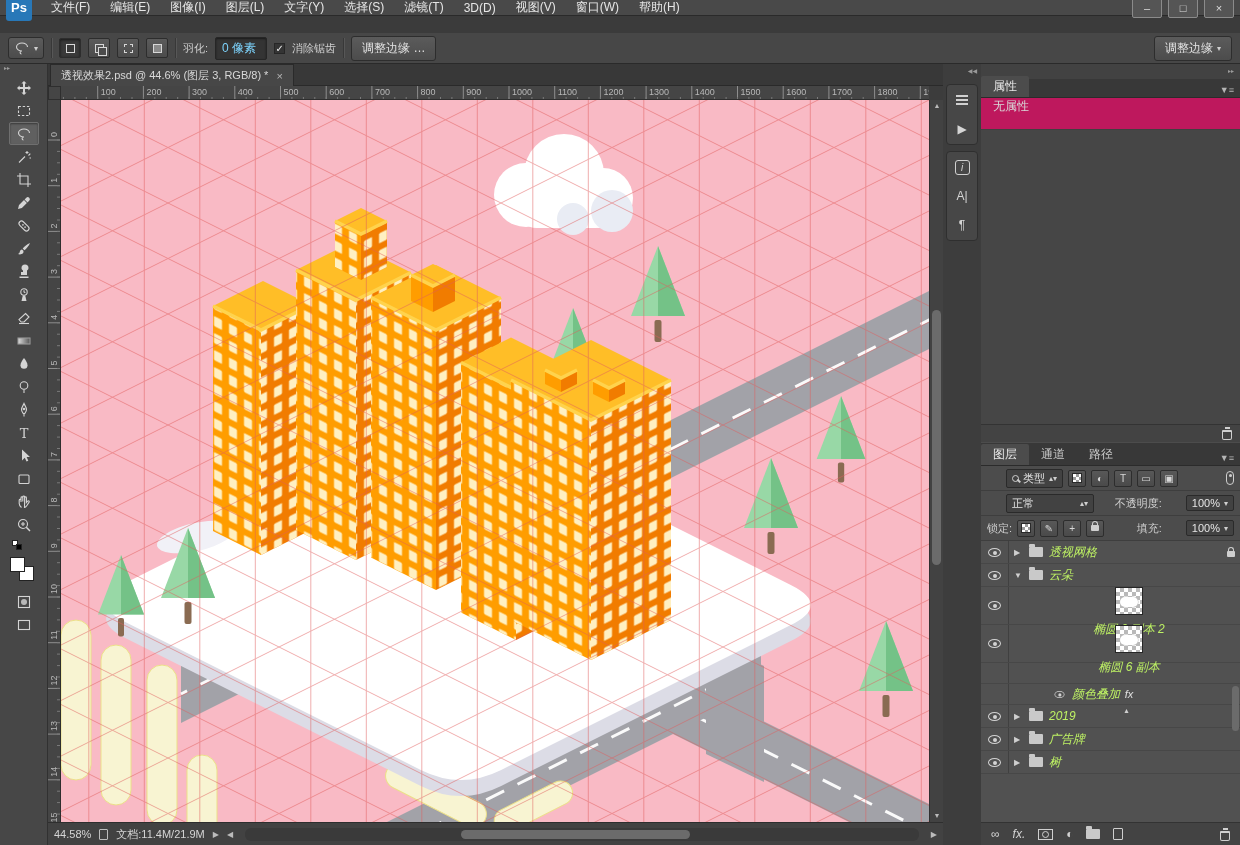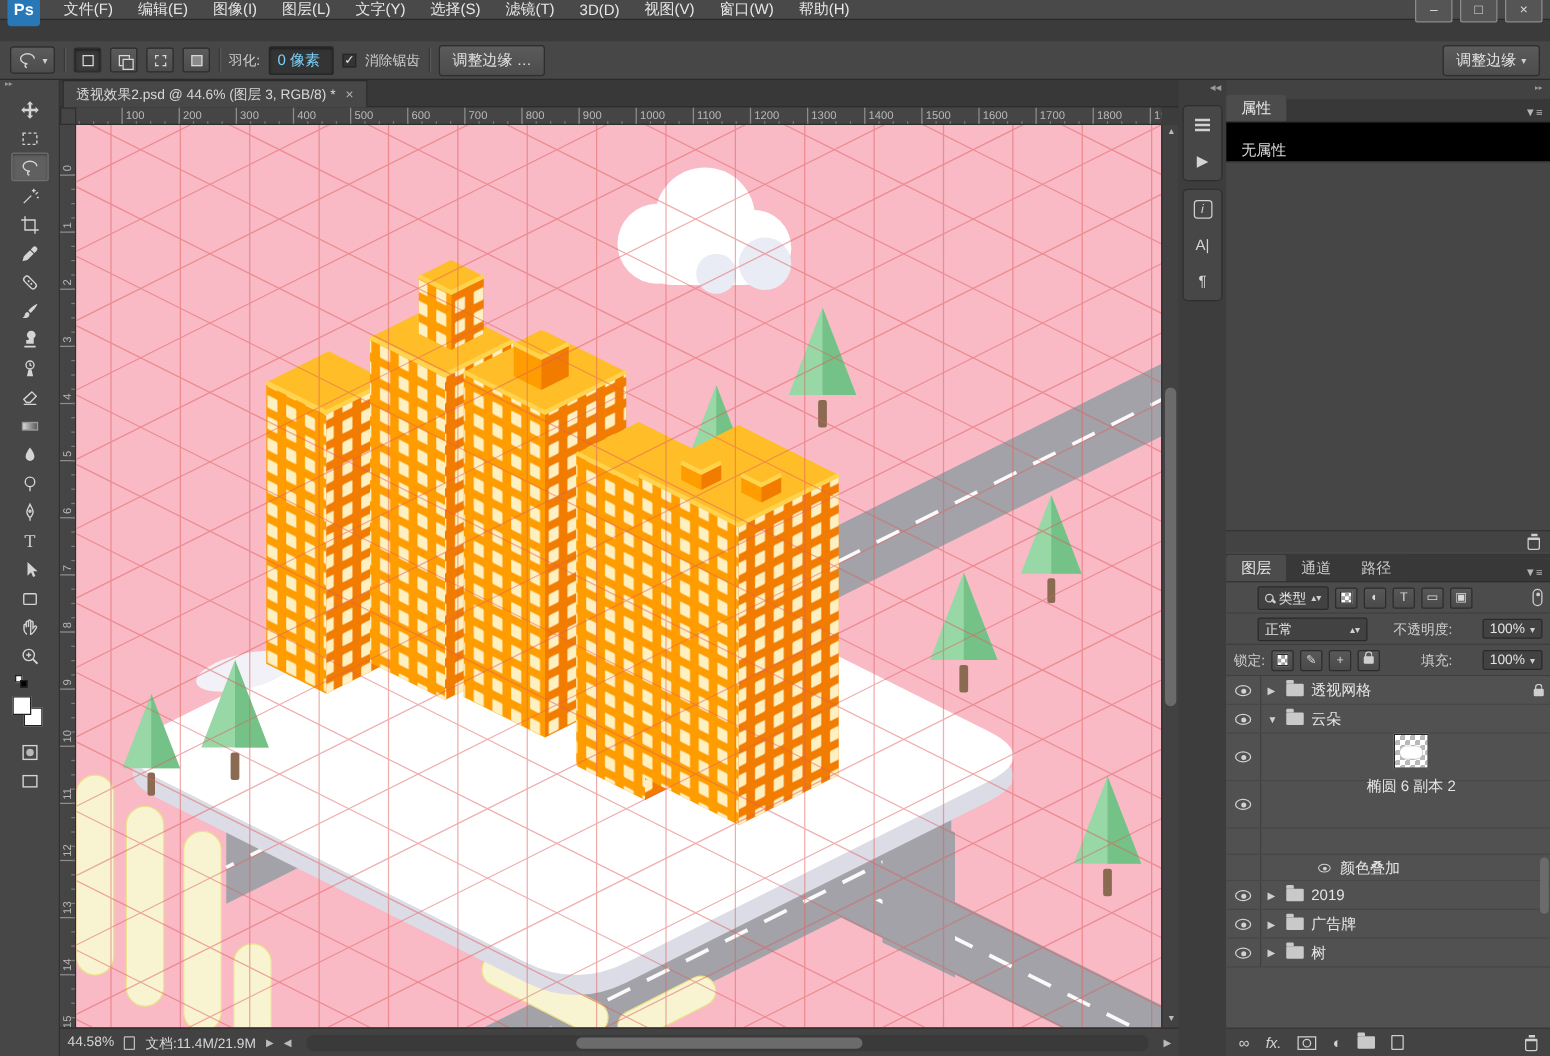--- a/index.html
+++ b/index.html
@@ -79,21 +79,21 @@
   .icirc{width:15px;height:15px;border:1px solid #d0d0d0;border-radius:3px;display:flex;align-items:center;
     justify-content:center;font-size:10px;font-style:italic;}
   
   #panels{position:absolute;left:981px;top:64px;width:259px;height:781px;background:#424242;}
   #dockhead{position:absolute;left:0;top:0;width:259px;height:15px;font-size:6px;color:#9a9a9a;text-align:right;padding:3px 6px 0 0;}
   .ptabs{display:flex;background:#383838;height:19px;border-bottom:1px solid #2b2b2b;align-items:flex-end;}
   .ptab{padding:2px 12px;font-size:12px;color:#c9c9c9;background:#383838;}
   .ptab.active{background:#4c4c4c;color:#e8e8e8;border-radius:2px 2px 0 0;}
   .pmenu{margin-left:auto;color:#b5b5b5;font-size:9px;padding:0 6px 2px;}
   #proppanel{position:absolute;left:0;top:15px;width:259px;height:364px;background:#4c4c4c;}
-  #propempty{height:32px;background:#000000;border-bottom:1px solid #404040;display:flex;align-items:flex-end;padding:0 12px;color:#d9d9d9;}
+  #propempty{height:32px;background:#be185d;border-bottom:1px solid #404040;display:flex;align-items:flex-start;padding:0 12px;color:#d9d9d9;}
   #propbody{height:294px;background:#464646;}
   .pfoot{height:18px;background:#434343;border-top:1px solid #333;display:flex;align-items:center;justify-content:flex-end;padding:0 8px;}
   #panelgap{position:absolute;left:0;top:379px;width:259px;height:4px;background:#383838;}
   #layerspanel{position:absolute;left:0;top:383px;width:259px;height:398px;background:#515151;display:flex;flex-direction:column;}
   .lrowbar{height:25px;display:flex;align-items:center;gap:5px;padding:0 6px;background:#4c4c4c;border-bottom:1px solid #3e3e3e;}
   .dd{background:#424242;border:1px solid #2a2a2a;border-radius:2px;padding:1px 5px;display:inline-flex;
     align-items:center;gap:4px;color:#e4e4e4;font-size:11px;margin-left:19px;}
   .lbl{font-size:11px;color:#cfcfcf;}
   .mag{width:7px;height:7px;border:1.5px solid #cfcfcf;border-radius:50%;position:relative;display:inline-block;}
   .mag::after{content:'';position:absolute;width:4px;height:1.5px;background:#cfcfcf;transform:rotate(45deg);right:-3px;bottom:-1px;}
@@ -109,21 +109,21 @@
   #layerlist{flex:1;overflow:hidden;position:relative;background:#515151;}
   .lrow{display:flex;align-items:stretch;height:23px;border-bottom:1px solid #474747;background:#515151;}
   .lrow.tall{height:38px;}
   .lrow.short{height:21px;}
   .cell-eye{width:28px;display:flex;align-items:center;justify-content:center;border-right:1px solid #404040;flex:none;}
   .row-main{flex:1;display:flex;align-items:center;gap:6px;padding:0 5px;min-width:0;}
   .row-main.child{padding-left:14px;flex-direction:column;}
   .row-main.child2{padding-left:34px;}
   .row-main.child3{padding-left:44px;}
   .lrow.selected .row-main{background:#4d6a87;}
-  .lname{font-size:12px;color:#e5e5e5;white-space:nowrap;}
+  .lname{font-size:12px;color:#bef264;white-space:nowrap;font-style:italic;}
   .flexsp{flex:1;}
   .tri{font-size:8px;color:#cfcfcf;width:9px;flex:none;}
   .eye{width:13px;height:9px;border:1px solid #d2d2d2;border-radius:50%;position:relative;display:inline-block;flex:none;}
   .eye::after{content:'';position:absolute;left:3.5px;top:2px;width:4px;height:4px;border-radius:50%;background:#d2d2d2;}
   .eye.small{transform:scale(.78);}
   .folder{width:14px;height:10px;background:#c9c9c9;border-radius:1px;position:relative;display:inline-block;flex:none;}
   .folder::before{content:'';position:absolute;top:-3px;left:0;width:6px;height:3px;background:#c9c9c9;border-radius:1px 1px 0 0;}
   .padlock{width:8px;height:6px;background:#cfcfcf;border-radius:1px;position:relative;display:inline-block;margin-top:3px;}
   .padlock::before{content:'';position:absolute;left:1px;top:-4px;width:4px;height:4px;border:1.5px solid #cfcfcf;
     border-bottom:none;border-radius:3px 3px 0 0;}
@@ -880,20 +880,29 @@
             </span>
           <span class="lname">椭圆 6 副本 2</span>
         </div>
       </div>
 
 
       <div class="lrow tall">
         <span class="cell-eye">
             <span class="eye"></span>
           </span>
+        <div class="row-main child">
+          <span class="thumb">
+              <span class="blob"></span>
+            </span>
+          <span class="lname">椭圆 6 副本</span>
+          <span class="flexsp"></span>
+          <span class="fxlab">fx</span>
+          <span class="tri">▴</span>
+        </div>
       </div>
 
       <div class="lrow short">
         <span class="cell-eye"></span>
       </div>
 
       <div class="lrow short">
         <span class="cell-eye"></span>
         <div class="row-main child3">
           <span class="eye small"></span>

